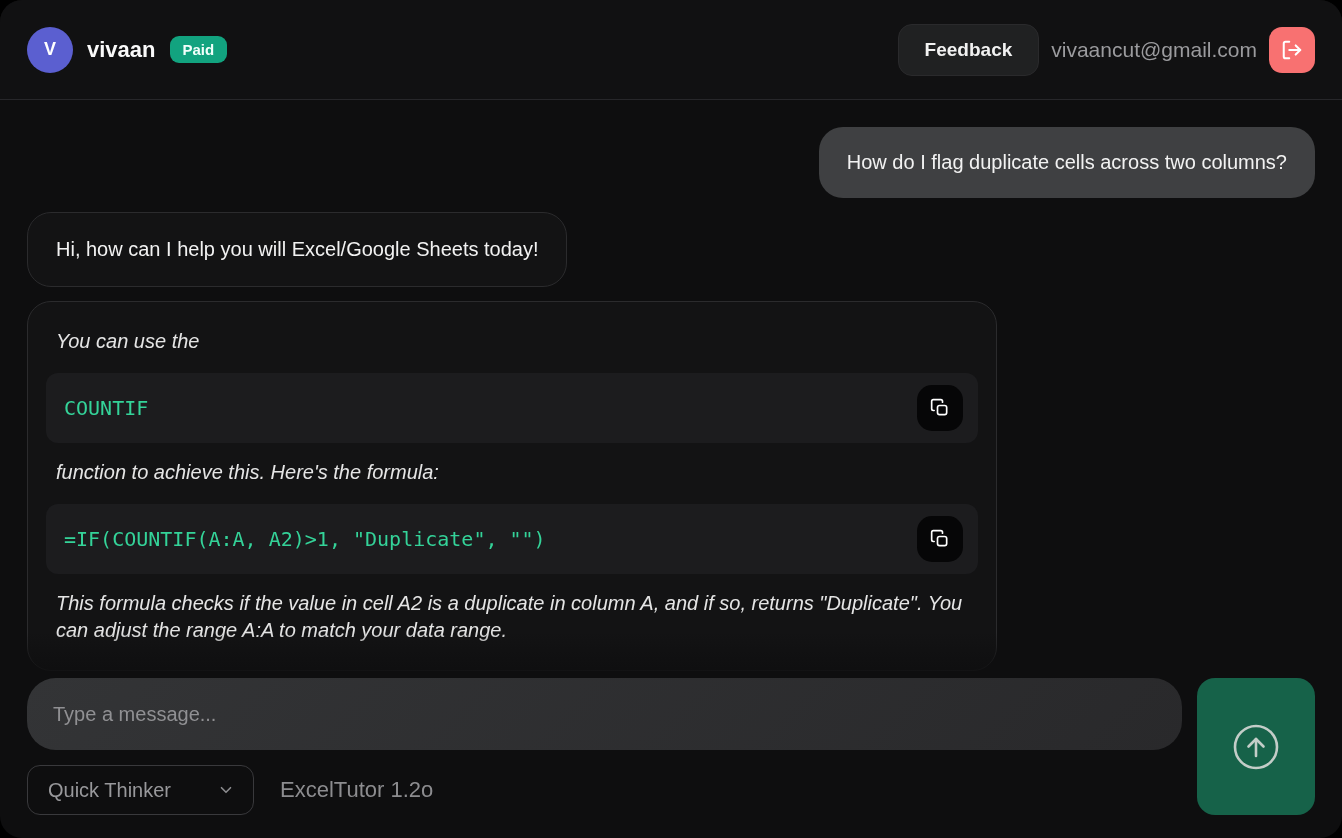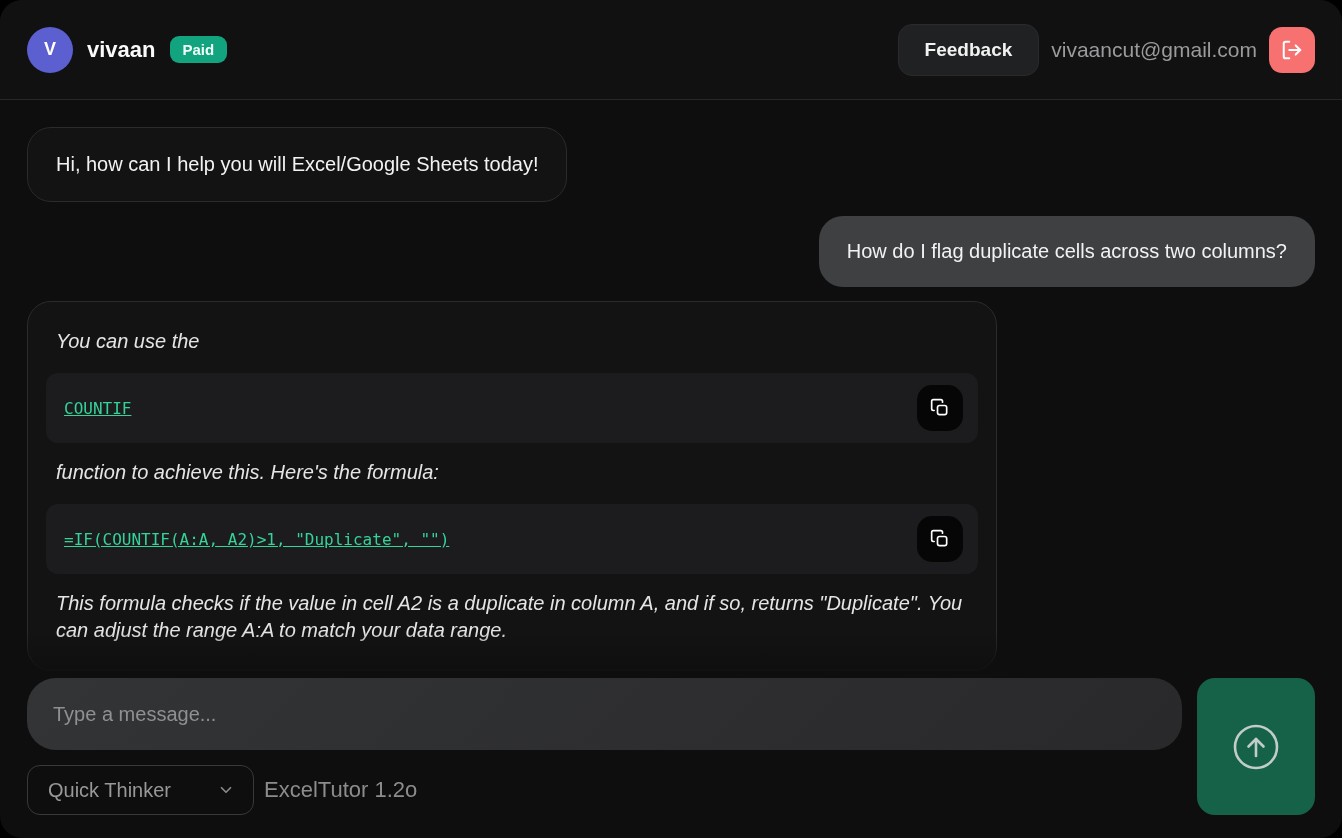--- a/index.html
+++ b/index.html
@@ -100,25 +100,24 @@
     position: relative;
     background: #1c1c1e;
     border-radius: 12px;
     height: 70px;
     display: flex;
     align-items: center;
   }
   .code-row + .msg-text { margin-top: 16px; }
   .code {
     font-family: "DejaVu Sans Mono", monospace;
-    font-size: 16px;
+    font-size: 20px;
     color: var(--code_text, #34d399);
     padding: 0 70px 0 18px;
     white-space: pre;
-    text-decoration: underline;
   }
   .copy-btn {
     position: absolute;
     right: 15px; top: 50%;
     transform: translateY(-50%);
     width: 46px; height: 46px;
     border-radius: 15px;
     background: #060607;
     border: none; cursor: pointer;
     display: flex; align-items: center; justify-content: center;
@@ -139,21 +138,21 @@
     border-radius: 29px;
     border: none;
     outline: none;
     background: linear-gradient(135deg, #333436, #29292b);
     color: #e8e8e8;
     font-family: inherit;
     font-size: 20px;
     padding: 0 26px;
   }
   .msg-input::placeholder { color: #909093; }
-  .composer-controls { display: flex; align-items: center; gap: 10px; height: 50px; }
+  .composer-controls { display: flex; align-items: center; gap: 26px; height: 50px; }
   .model-select {
     height: 50px;
     display: flex; align-items: center; gap: 46px;
     background: transparent;
     border: 1px solid #39393c;
     border-radius: 13px;
     padding: 0 18px 0 20px;
     color: #98989b;
     font-family: inherit;
     font-size: 20px;
@@ -194,26 +193,26 @@
             <polyline points="16 17 21 12 16 7"></polyline>
             <line x1="21" y1="12" x2="9" y2="12"></line>
           </svg>
         </span>
       </button>
     </div>
   </header>
 
   <main class="chat">
 
+    <div class="bubble user">
+      <span>How do I flag duplicate cells across two columns?</span>
+    </div>
+
     <div class="bubble assistant">
       <span>Hi, how can I help you will Excel/Google Sheets today!</span>
-    </div>
-
-    <div class="bubble user">
-      <span>How do I flag duplicate cells across two columns?</span>
     </div>
 
     <div class="bubble assistant wide">
       <p class="msg-text">You can use the</p>
 
       <div class="code-row">
         <pre class="code">COUNTIF</pre>
         <button class="copy-btn">
           <span style="display:flex">
             <svg viewBox="0 0 24 24" fill="none" stroke="#ffffff" stroke-width="2" stroke-linecap="round" stroke-linejoin="round" width="20" height="20">

